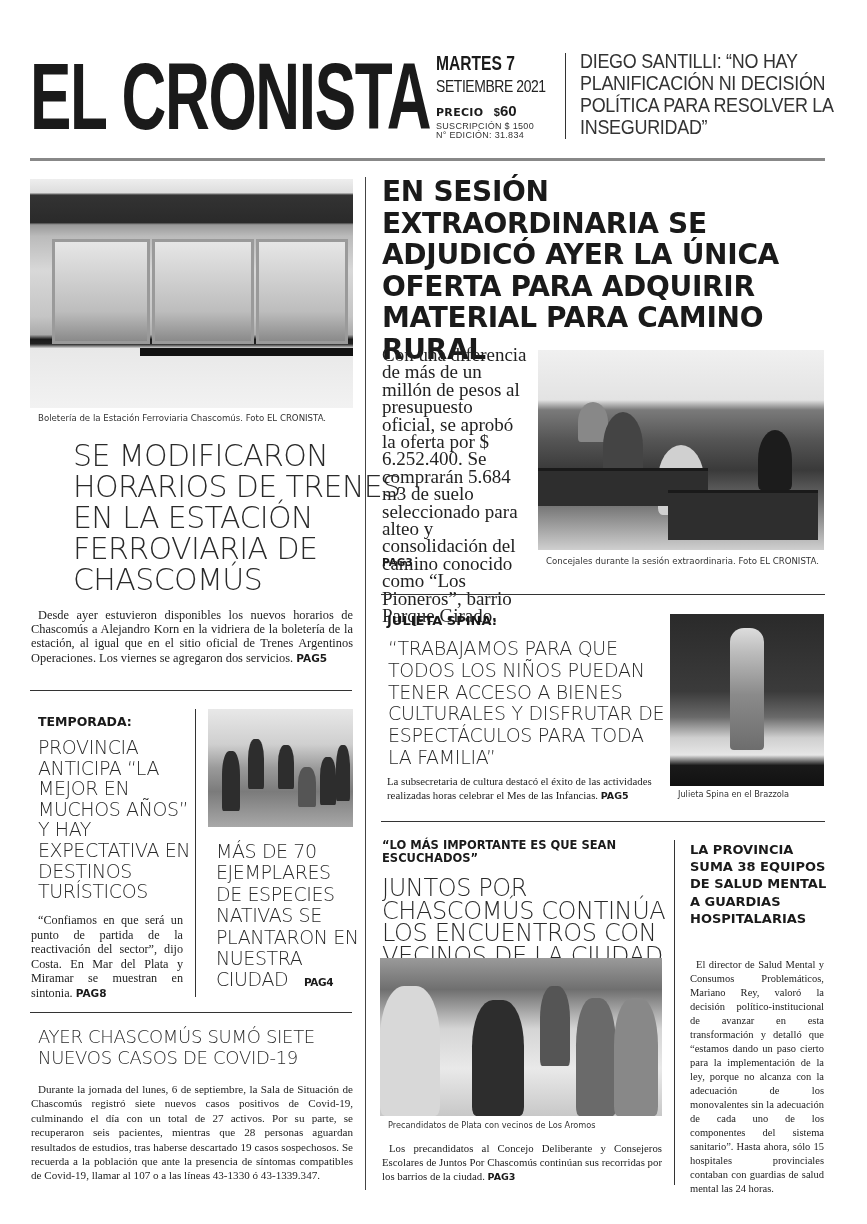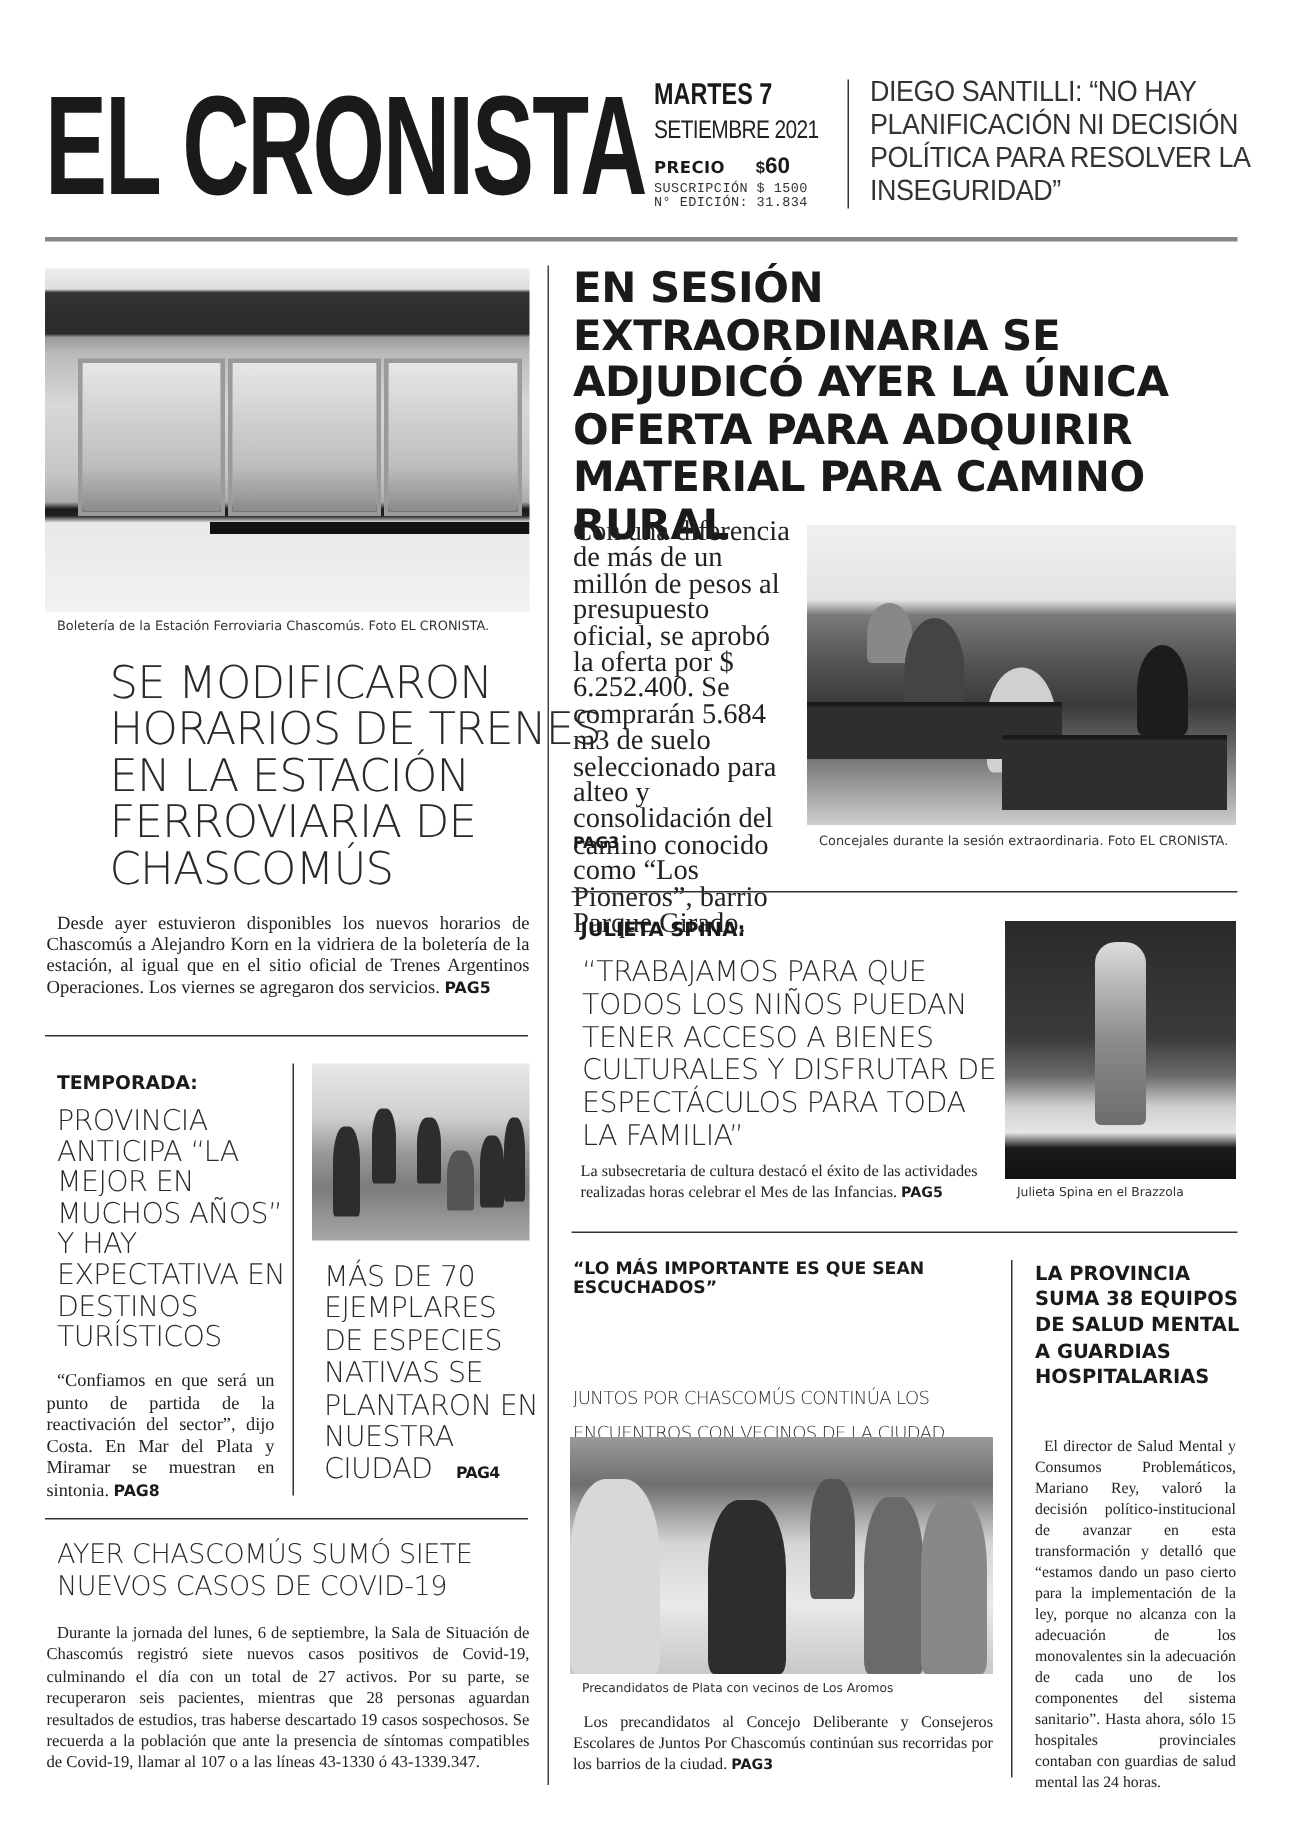--- a/index.html
+++ b/index.html
@@ -13,23 +13,23 @@
     left: 30px; top: 52px; font-family: "Liberation Sans", sans-serif; font-weight: 700;
     font-size: 94px; line-height: 90px; letter-spacing: -2px; color: #1a1a1a;
     transform: scaleX(0.66); transform-origin: left top; white-space: nowrap;
   }
   .date-day { left: 436px; top: 52px; font-family: "Liberation Sans", sans-serif; font-weight: 700;
     font-size: 20px; transform: scaleX(0.78); transform-origin: left top; white-space: nowrap; }
   .date-month { left: 436px; top: 77px; font-family: "Liberation Sans", sans-serif; font-size: 17px;
     transform: scaleX(0.82); transform-origin: left top; white-space: nowrap; letter-spacing: -0.5px; color: #222; }
   .price-row { left: 436px; top: 102px; font-family: "Liberation Sans", sans-serif; font-weight: 700; white-space: nowrap; }
   .price-label { font-size: 11px; font-family: "DejaVu Sans", sans-serif; font-weight: 700; letter-spacing: 0.3px; margin-top: 36px; }
-  .price-value { font-size: 15px; margin-left: 16px; }
+  .price-value { font-size: 15px; margin-left: 6px; }
   .price-value .cur { font-size: 11px; }
-  .sub-info { left: 436px; top: 122px; font-family: Liberation Mono, monospace; font-size: 9px; line-height: 8px; letter-spacing: 0.3px; color: #333; white-space: nowrap; }
+  .sub-info { left: 436px; top: 122px; font-family: Liberation Sans, sans-serif; font-size: 9px; line-height: 8px; letter-spacing: 0.3px; color: #333; white-space: nowrap; }
   .head-vrule { left: 565px; top: 53px; width: 1px; height: 86px; background: #333; }
   .head-quote { left: 580px; top: 50px; width: 280px; font-family: "Liberation Sans", sans-serif;
     font-size: 19.5px; line-height: 22px; color: #333; letter-spacing: -0.3px;
     transform: scaleX(0.92); transform-origin: left top; }
   .head-hrule { left: 30px; top: 158px; width: 795px; height: 3px; background: #888; }
 
   
   .vrule-main { left: 365px; top: 177px; width: 1px; height: 1013px; background: #444; }
 
   
@@ -144,21 +144,21 @@
 <div class="abs body" style="left:387px;top:774px;width:282px;font-size:10.8px;line-height:14px;"><span>La subsecretaria de cultura destacó el éxito de las actividades realizadas horas celebrar el Mes de las Infancias.</span> <span class="pag" style="font-size:9.5px;">PAG5</span></div>
 
 <div class="abs photo photo-julieta">
   <div class="jul-figure"></div>
 </div>
 <div class="abs caption" style="left:678px;top:789px;font-size:8.2px;">Julieta Spina en el Brazzola</div>
 
 <div class="abs hrule" style="left:381px;top:821px;width:444px;"></div>
 
 <div class="abs kicker" style="left:382px;top:839px;width:240px;font-size:11.5px;line-height:13px;">“LO MÁS IMPORTANTE ES QUE SEAN ESCUCHADOS”</div>
-<div class="abs hl-thin" style="left:382px;top:877px;width:290px;font-size:12px;line-height:22.5px;letter-spacing:-0.4px;margin-top:44px;">JUNTOS POR CHASCOMÚS CONTINÚA LOS ENCUENTROS CON VECINOS DE LA CIUDAD</div>
+<div class="abs hl-thin" style="left:382px;top:877px;width:290px;font-size:24px;line-height:22.5px;letter-spacing:-0.4px;">JUNTOS POR CHASCOMÚS CONTINÚA LOS ENCUENTROS CON VECINOS DE LA CIUDAD</div>
 
 <div class="abs photo photo-vecinos">
   <div class="vec-person" style="left:0px;top:28px;width:60px;height:130px;background:#d8d8d8;"></div>
   <div class="vec-person" style="left:92px;top:42px;width:52px;height:116px;"></div>
   <div class="vec-person" style="left:160px;top:28px;width:30px;height:80px;background:#555;"></div>
   <div class="vec-person" style="left:196px;top:40px;width:40px;height:118px;background:#6a6a6a;"></div>
   <div class="vec-person" style="left:234px;top:40px;width:44px;height:118px;background:#888;"></div>
 </div>
 <div class="abs caption" style="left:388px;top:1120px;font-size:8.2px;">Precandidatos de Plata con vecinos de Los Aromos</div>
 <div class="abs body" style="left:382px;top:1141px;width:280px;font-size:10.8px;line-height:14px;text-align:justify;text-indent:7px;"><span>Los precandidatos al Concejo Deliberante y Consejeros Escolares de Juntos Por Chascomús continúan sus recorridas por los barrios de la ciudad.</span> <span class="pag" style="font-size:9.5px;">PAG3</span></div>

